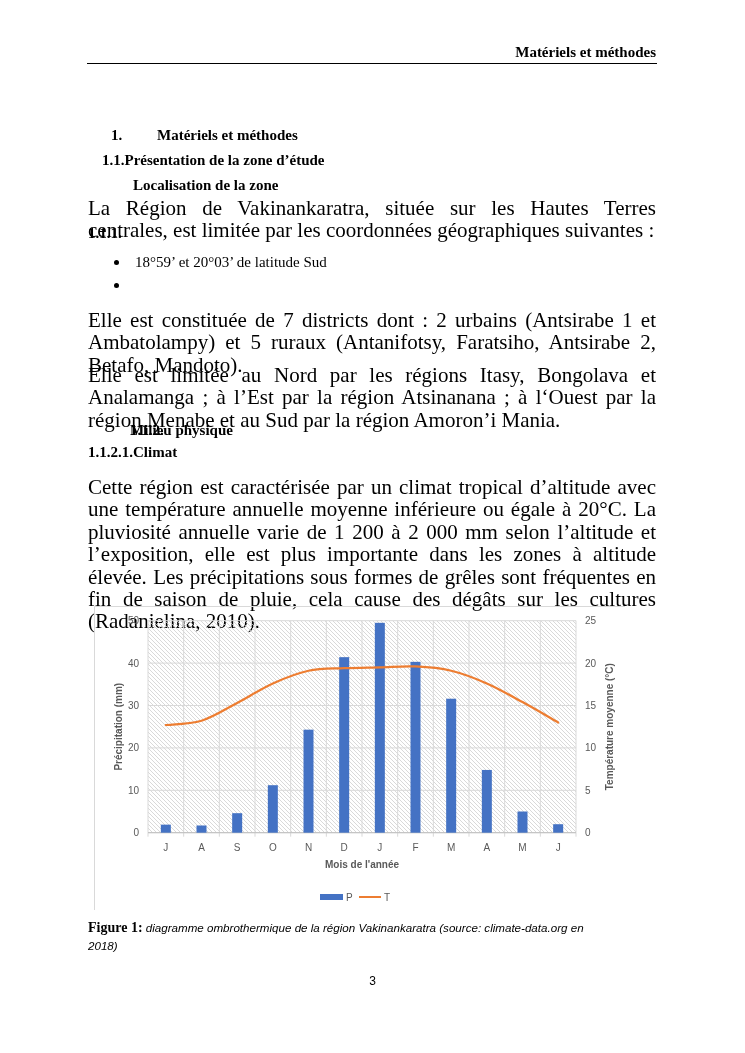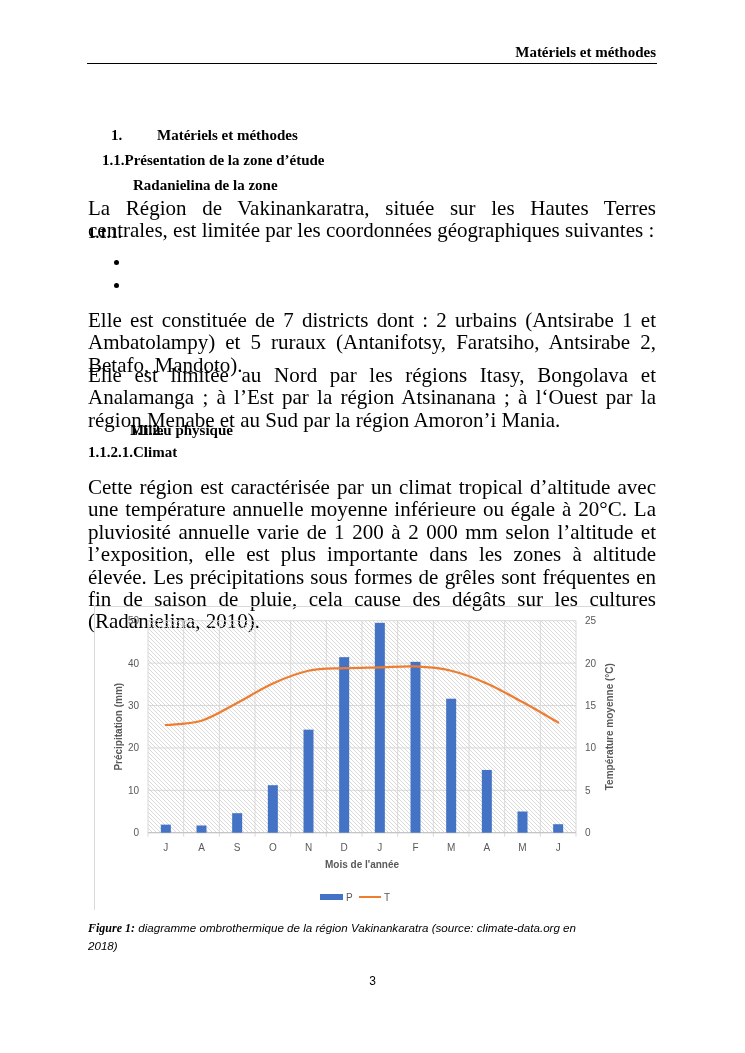--- a/index.html
+++ b/index.html
@@ -8,43 +8,44 @@
   .abs { position: absolute; }
   .header-title { right: 89px; top: 43px; font-size: 15px; font-weight: bold; line-height: 18px; }
   .header-rule { left: 87px; top: 63px; width: 570px; height: 0; border-top: 1px solid #000; }
   .h { font-size: 15px; font-weight: bold; line-height: 22px; white-space: nowrap; }
   .para { left: 88px; width: 568px; font-size: 21px; line-height: 22.4px; text-align: justify; }
   .bullet-row { left: 88px; width: 568px; font-size: 15px; line-height: 22.8px; height: 22.8px; }
   .bullet-dot { position: absolute; left: 26px; top: 9px; width: 5px; height: 5px; border-radius: 50%; background: #000; }
   .bullet-text { position: absolute; left: 47px; top: 0; white-space: nowrap; }
   .chart-wrap { left: 94px; top: 606px; width: 532px; height: 306px; }
   .caption { left: 88px; top: 919px; width: 600px; font-size: 12px; line-height: 18px; white-space: pre-line; }
-  .caption-label { font-family: "Liberation Serif", serif; font-weight: bold; font-style: italic; font-size: 12px; }
+  .caption-label { font-family: "Liberation Serif", serif; font-weight: bold; font-size: 14px; }
   .caption-text { font-family: "Liberation Sans", "DejaVu Sans", sans-serif; font-style: italic; font-size: 11.6px; }
   .page-number { left: 0; width: 745px; top: 974px; text-align: center; font-family: "Liberation Sans", sans-serif; font-size: 12px; }
   svg text { font-family: "Liberation Sans", "DejaVu Sans", sans-serif; }
 </style>
 </head>
 <body>
 
 <div class="abs serif header-title">Matériels et méthodes</div>
 <div class="abs header-rule"></div>
 
 <div class="abs serif h" style="left:111px; top:124px;">1.</div>
 <div class="abs serif h" style="left:157px; top:124px;">Matériels et méthodes</div>
 
 <div class="abs serif h" style="left:102px; top:149px;"><span>1.1.</span><span>Présentation de la zone d’étude</span></div>
 
 <div class="abs serif h" style="left:88px; top:174px;margin-top:48px;">1.1.1.</div>
-<div class="abs serif h" style="left:133px; top:174px;">Radanielina de la zone</div>
+<div class="abs serif h" style="left:133px; top:174px;">Localisation de la zone</div>
 
 <div class="abs serif para" style="top:197px;">La Région de Vakinankaratra, située sur les Hautes Terres centrales, est limitée par les coordonnées géographiques suivantes :</div>
 
 <div class="abs serif bullet-row" style="top:251px;">
   <span class="bullet-dot"></span>
+  <span class="bullet-text">18°59’ et 20°03’ de latitude Sud</span>
 </div>
 <div class="abs serif bullet-row" style="top:274px;">
   <span class="bullet-dot"></span>
 </div>
 
 <div class="abs serif para" style="top:309px;">Elle est constituée de 7 districts dont : 2 urbains (Antsirabe 1 et Ambatolampy) et 5 ruraux (Antanifotsy, Faratsiho, Antsirabe 2, Betafo, Mandoto).</div>
 <div class="abs serif para" style="top:364px;">Elle est limitée au Nord par les régions Itasy, Bongolava et Analamanga ; à l’Est par la région Atsinanana ; à l‘Ouest par la région Menabe et au Sud par la région Amoron’i Mania.</div>
 
 <div class="abs serif h" style="left:87px; top:419px;margin-left:43px;">1.1.2.</div>
 <div class="abs serif h" style="left:130px; top:419px;">Milieu physique</div>

